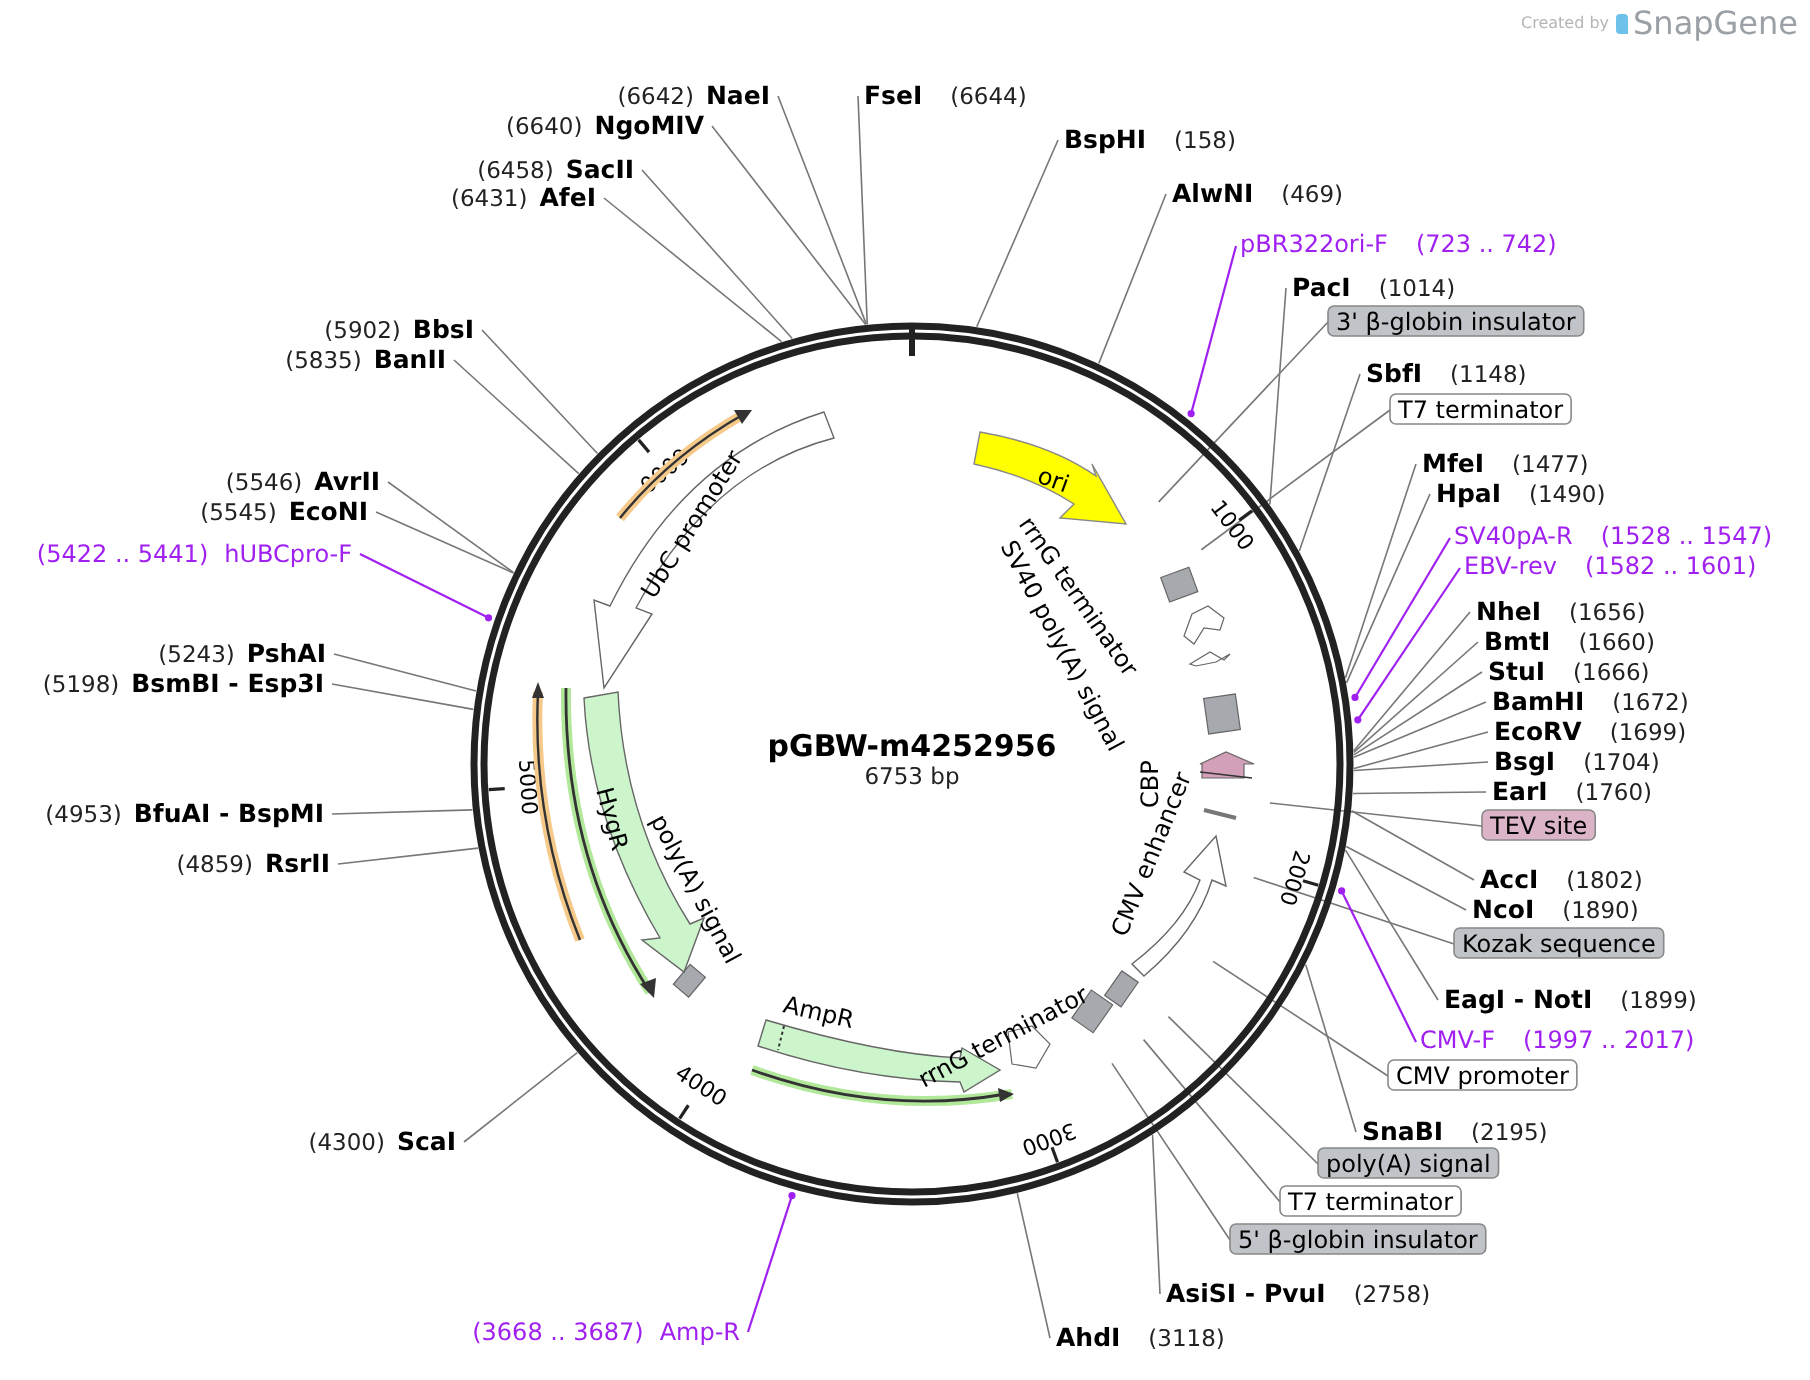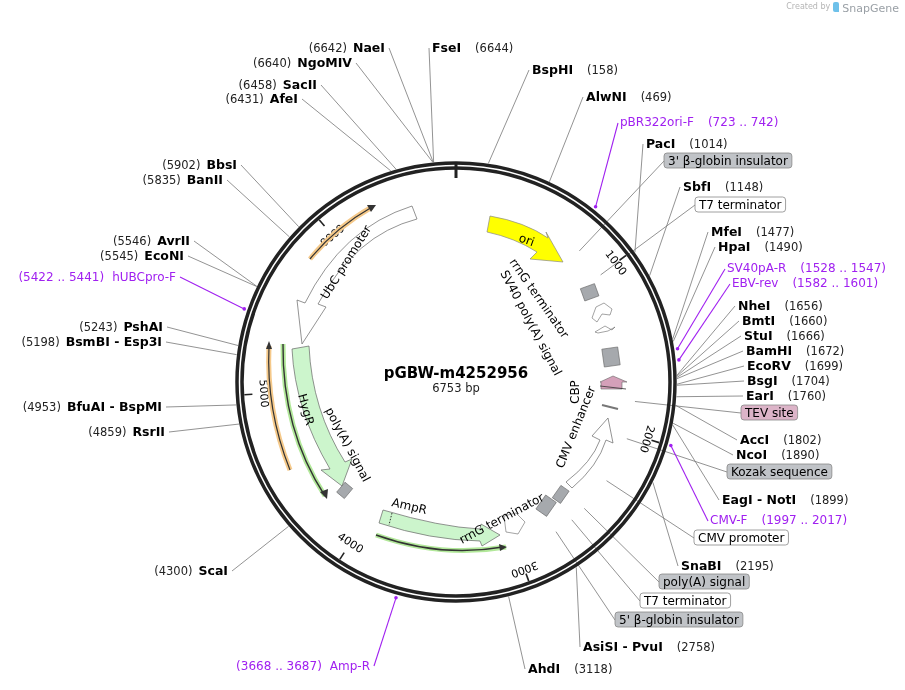--- a/index.html
+++ b/index.html
@@ -1,21 +1,21 @@
 <!DOCTYPE html>
 <html><head>
 <meta charset="utf-8">
 <style>
   html, body { margin:0; padding:0; background:#ffffff; }
   body { width:905px; height:690px; position:relative; overflow:hidden;
          font-family:"DejaVu Sans", sans-serif; }
   #map { position:absolute; left:0; top:0; width:905px; height:690px; }
   .credit { position:absolute; right:6px; top:2px; font-size:8px; color:#b5b5b5;
-            display:flex; align-items:flex-start; gap:3px; }
-  .credit .brand { font-size:11px; color:#9aa0a6; }
+            display:flex; align-items:center; gap:3px; }
+  .credit .brand { font-size:16px; color:#9aa0a6; }
   .credit .logo { display:inline-block; width:6px; height:10px; background:#6ec1ea;
                   border-radius:2px 2px 0 2px; }
   text { font-family:"DejaVu Sans", sans-serif; }
   .site-name { font-weight:bold; font-size:12.5px; fill:#000; }
   .site-pos { font-size:11.5px; fill:#222; }
   .primer { font-size:12px; fill:#a020f0; }
   .title { font-weight:bold; font-size:15px; fill:#000; }
   .subtitle { font-size:11.5px; fill:#222; }
   .tick-label { font-size:11px; fill:#000; }
   .feat-label { font-size:12px; fill:#000; }

